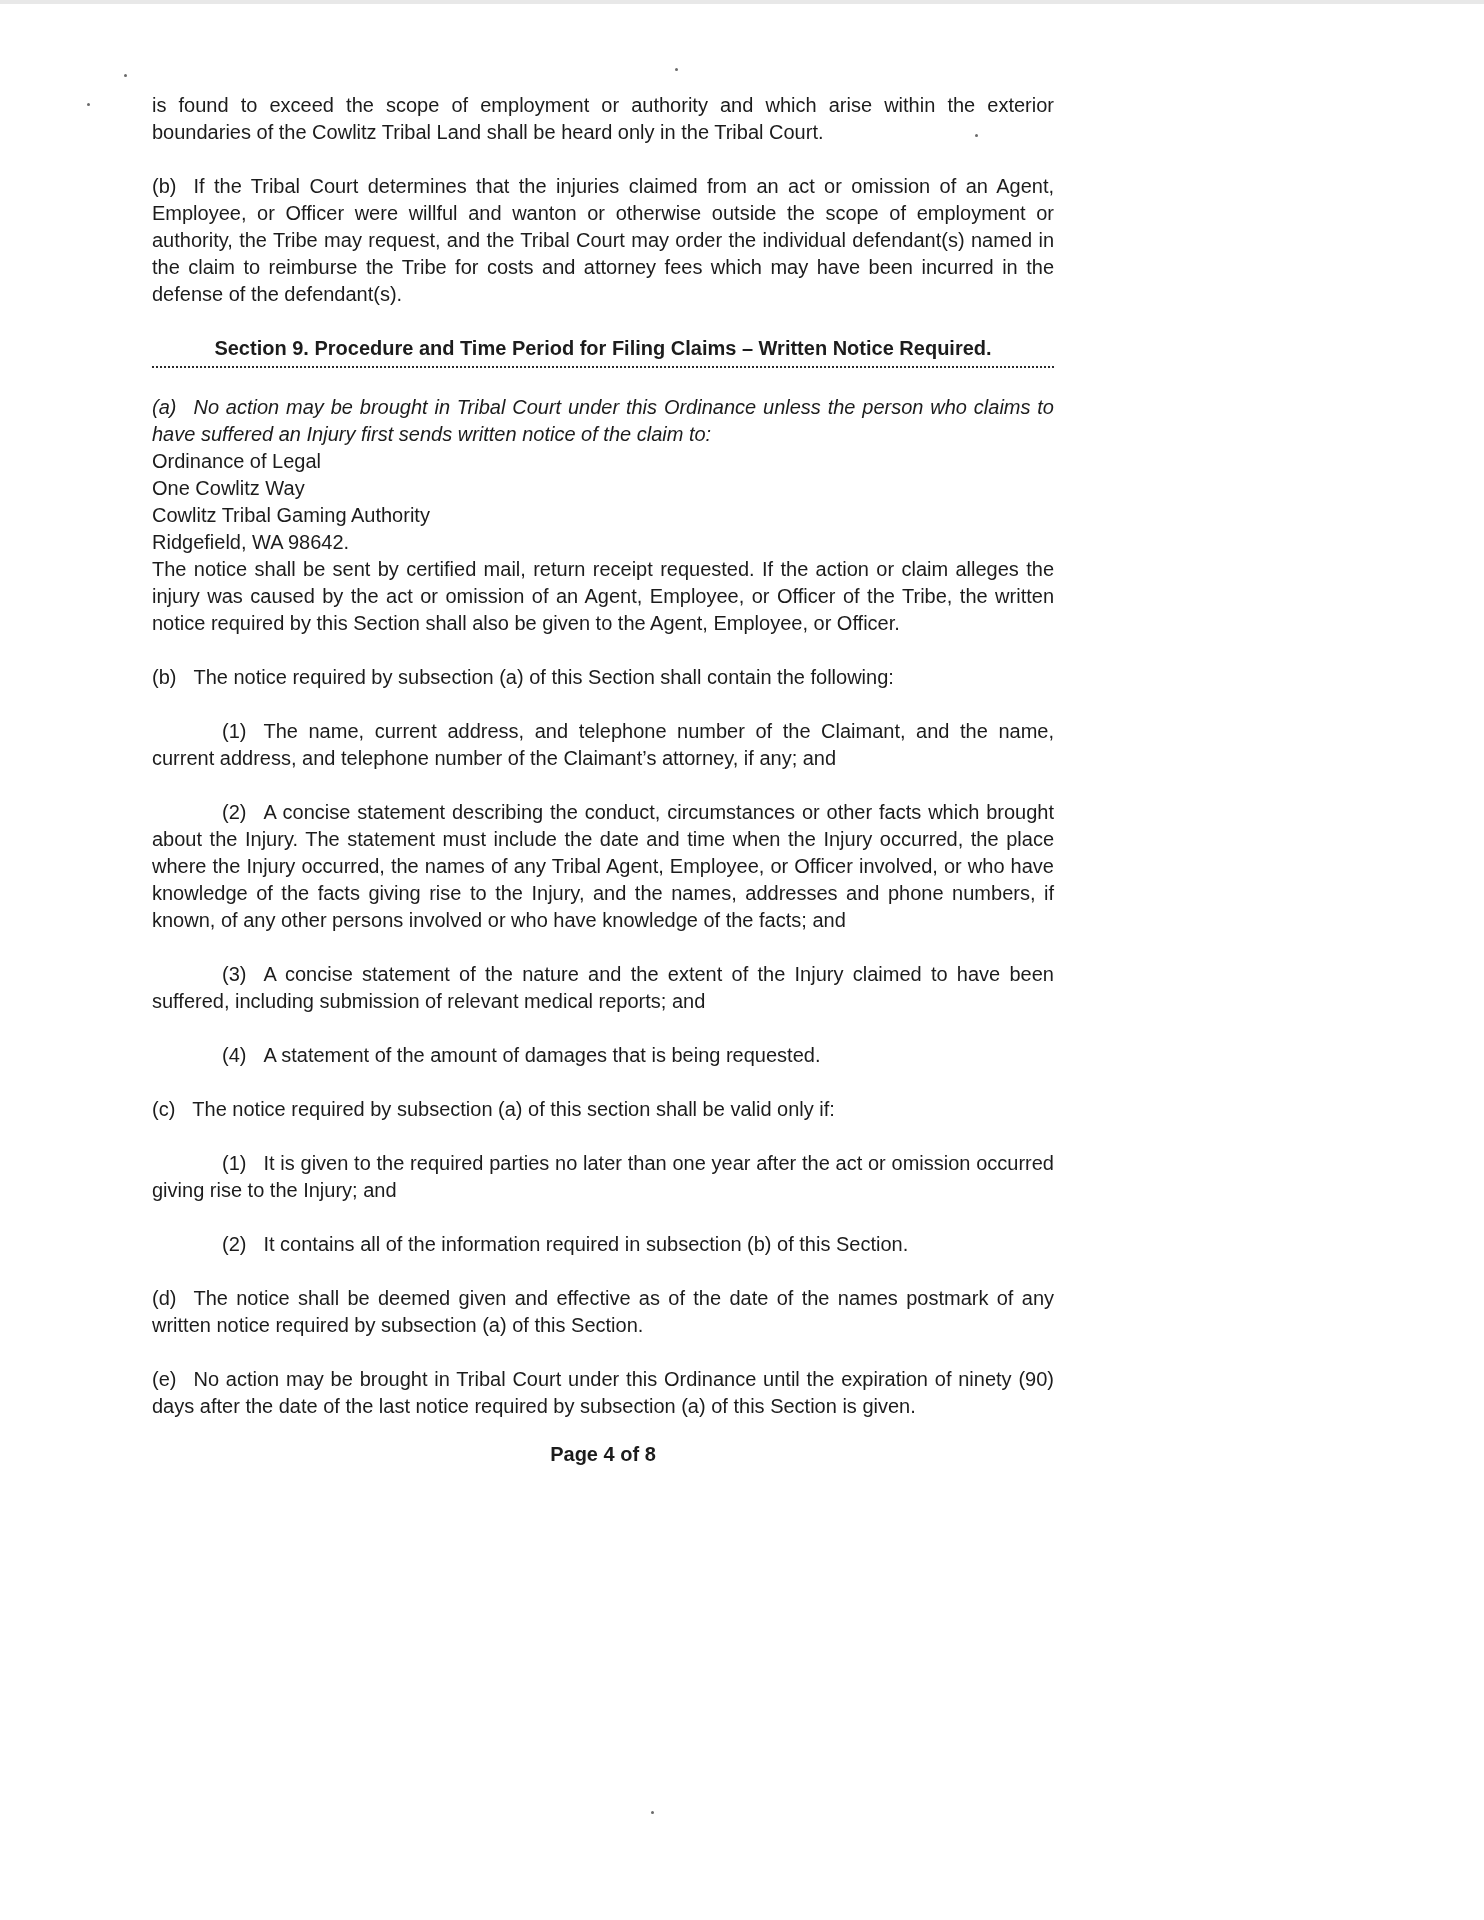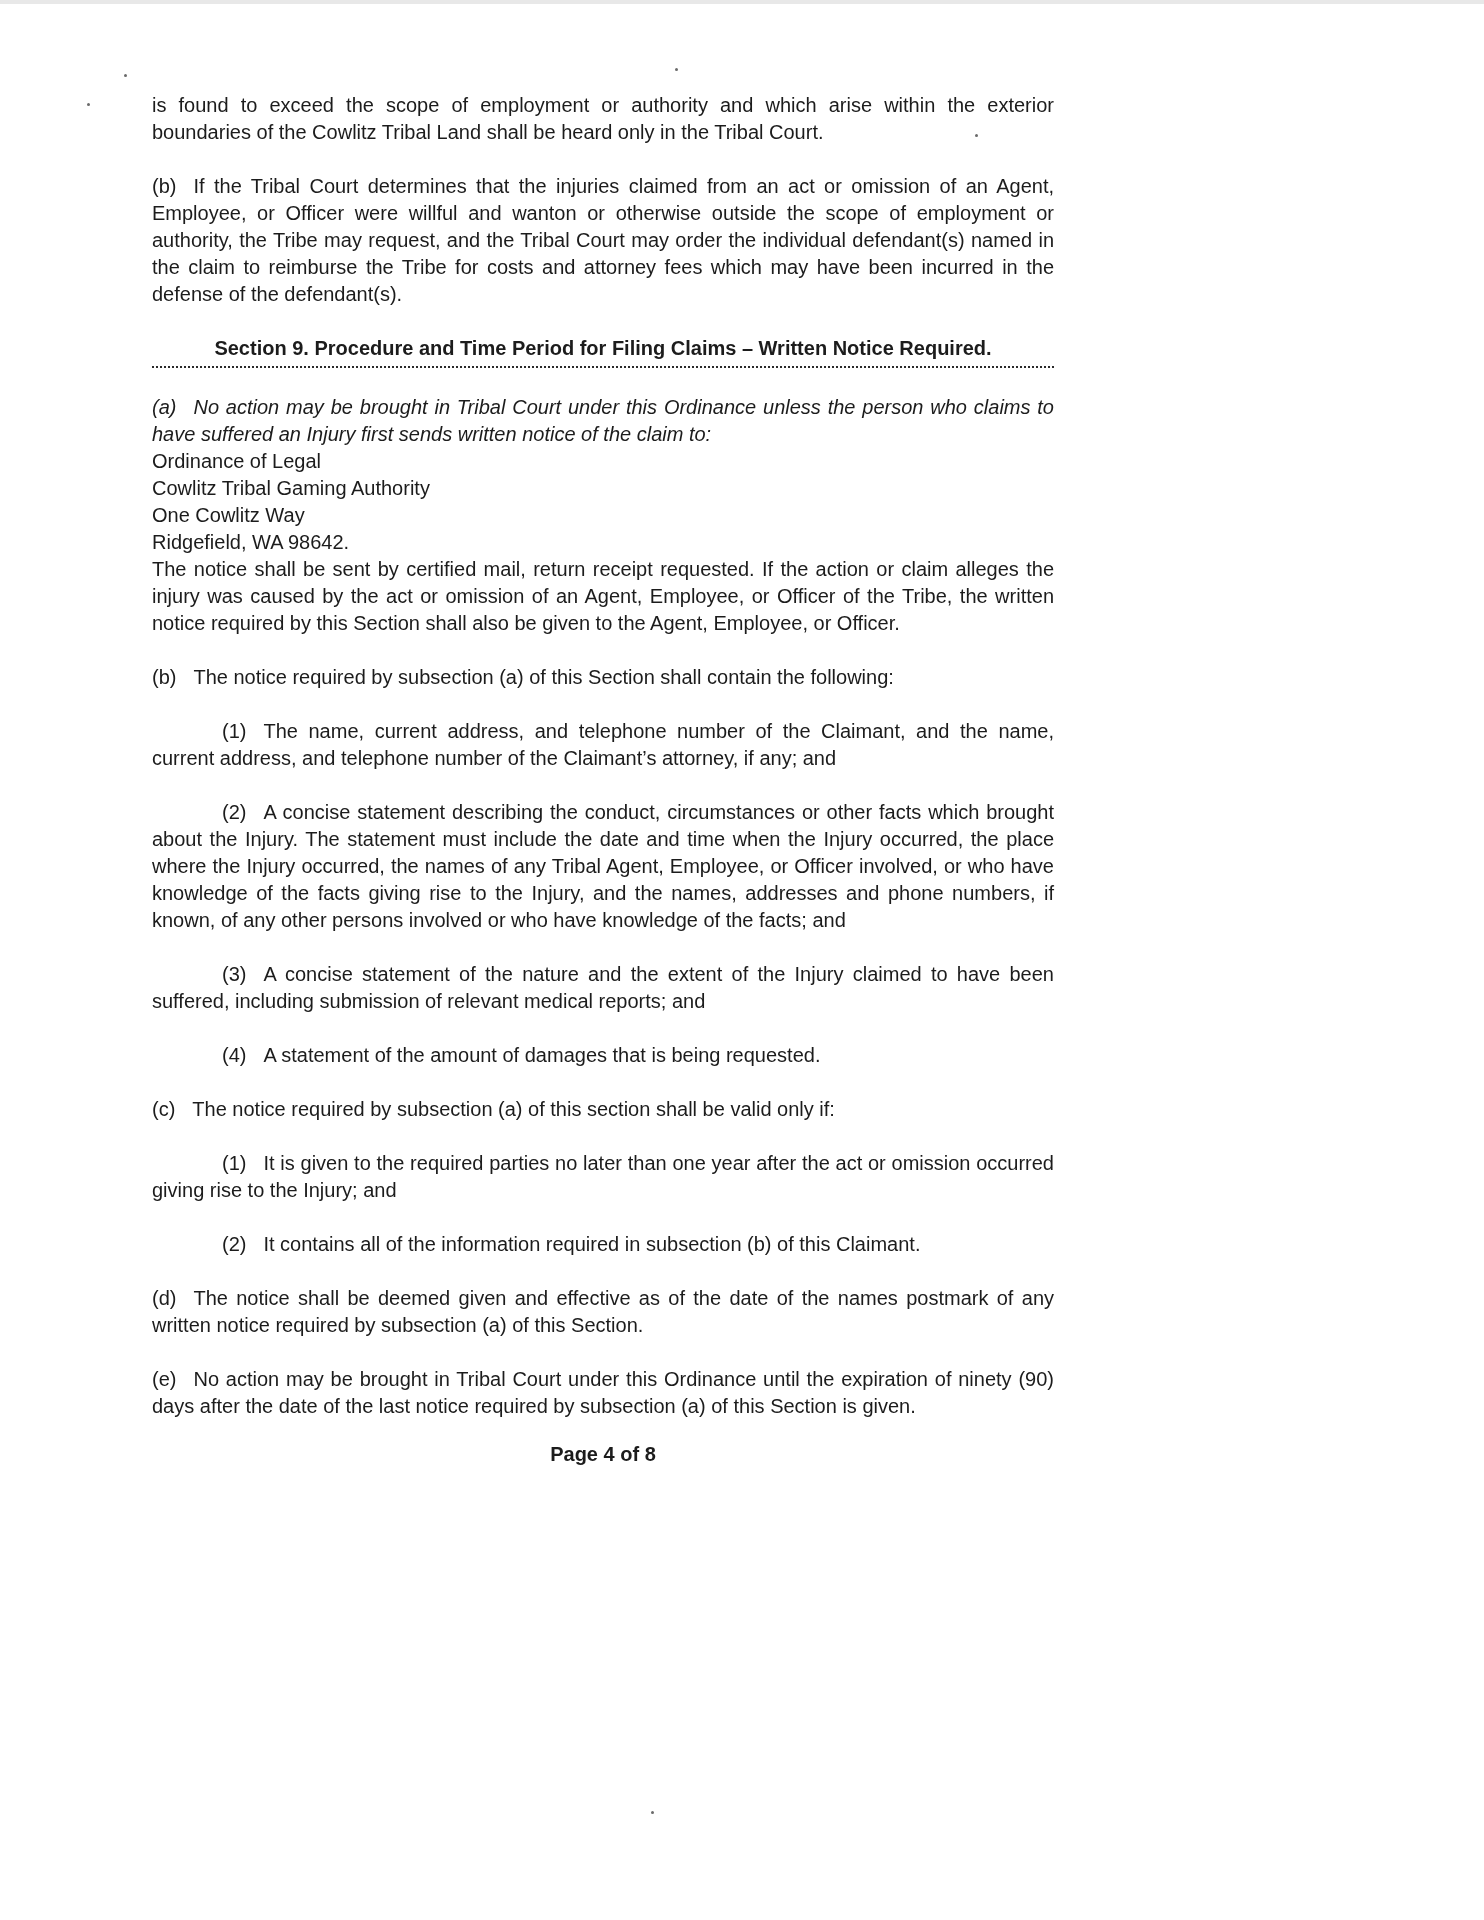--- a/index.html
+++ b/index.html
@@ -95,42 +95,42 @@
     <p class="para">is found to exceed the scope of employment or authority and which arise within the exterior boundaries of the Cowlitz Tribal Land shall be heard only in the Tribal Court.</p>
 
     <p class="para"><span class="clause-label">(b)</span><span>If the Tribal Court determines that the injuries claimed from an act or omission of an Agent, Employee, or Officer were willful and wanton or otherwise outside the scope of employment or authority, the Tribe may request, and the Tribal Court may order the individual defendant(s) named in the claim to reimburse the Tribe for costs and attorney fees which may have been incurred in the defense of the defendant(s).</span></p>
 
     <h2 class="section-heading">Section 9. Procedure and Time Period for Filing Claims – Written Notice Required.</h2>
 
     <p class="para last"><span class="clause-label">(a)</span><span>No action may be brought in Tribal Court under this Ordinance unless the person who claims to have suffered an Injury first sends written notice of the claim to:</span></p>
 
     <div class="address-block">
       <span class="address-line">Ordinance of Legal</span>
+      <span class="address-line">One Cowlitz Way</span>
       <span class="address-line">Cowlitz Tribal Gaming Authority</span>
-      <span class="address-line">One Cowlitz Way</span>
       <span class="address-line">Ridgefield, WA 98642.</span>
     </div>
 
     <p class="followup">The notice shall be sent by certified mail, return receipt requested. If the action or claim alleges the injury was caused by the act or omission of an Agent, Employee, or Officer of the Tribe, the written notice required by this Section shall also be given to the Agent, Employee, or Officer.</p>
 
     <p class="para"><span class="clause-label">(b)</span><span>The notice required by subsection (a) of this Section shall contain the following:</span></p>
 
     <p class="para sub-item"><span class="clause-label">(1)</span><span>The name, current address, and telephone number of the Claimant, and the name, current address, and telephone number of the Claimant’s attorney, if any; and</span></p>
 
     <p class="para sub-item"><span class="clause-label">(2)</span><span>A concise statement describing the conduct, circumstances or other facts which brought about the Injury. The statement must include the date and time when the Injury occurred, the place where the Injury occurred, the names of any Tribal Agent, Employee, or Officer involved, or who have knowledge of the facts giving rise to the Injury, and the names, addresses and phone numbers, if known, of any other persons involved or who have knowledge of the facts; and</span></p>
 
     <p class="para sub-item"><span class="clause-label">(3)</span><span>A concise statement of the nature and the extent of the Injury claimed to have been suffered, including submission of relevant medical reports; and</span></p>
 
     <p class="para sub-item"><span class="clause-label">(4)</span><span>A statement of the amount of damages that is being requested.</span></p>
 
     <p class="para"><span class="clause-label">(c)</span><span>The notice required by subsection (a) of this section shall be valid only if:</span></p>
 
     <p class="para sub-item"><span class="clause-label">(1)</span><span>It is given to the required parties no later than one year after the act or omission occurred giving rise to the Injury; and</span></p>
 
-    <p class="para sub-item"><span class="clause-label">(2)</span><span>It contains all of the information required in subsection (b) of this Claimant.</span></p>
+    <p class="para sub-item"><span class="clause-label">(2)</span><span>It contains all of the information required in subsection (b) of this Section.</span></p>
 
     <p class="para"><span class="clause-label">(d)</span><span>The notice shall be deemed given and effective as of the date of the names postmark of any written notice required by subsection (a) of this Section.</span></p>
 
     <p class="para"><span class="clause-label">(e)</span><span>No action may be brought in Tribal Court under this Ordinance until the expiration of ninety (90) days after the date of the last notice required by subsection (a) of this Section is given.</span></p>
 
   </div>
 
   <div class="footer">Page 4 of 8</div>
 
 </div>

